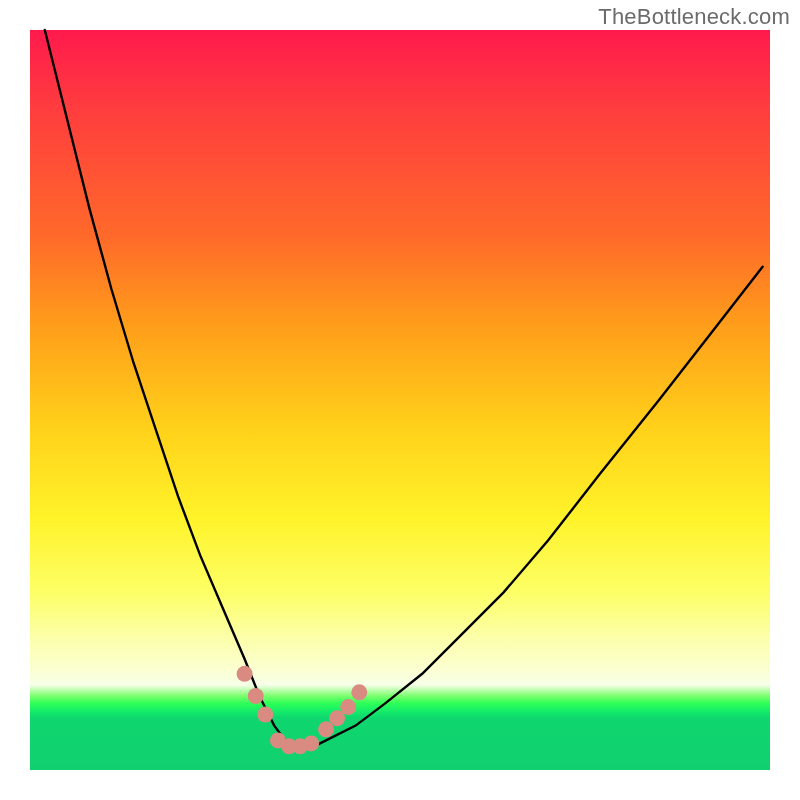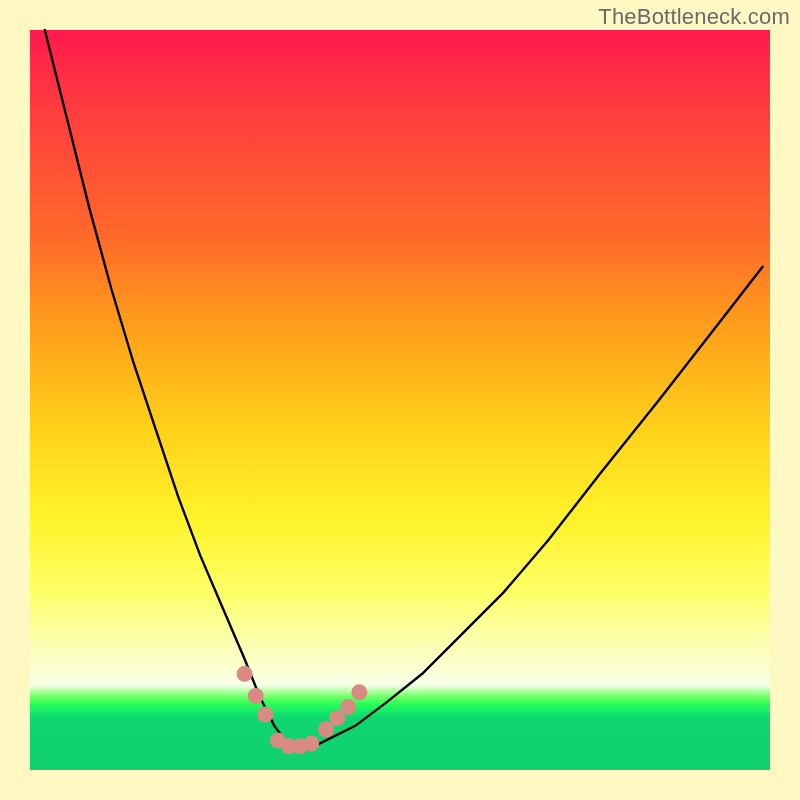--- a/index.html
+++ b/index.html
@@ -9,21 +9,21 @@
     height: 800px;
     overflow: hidden;
     background: #000;
     font-family: Arial, Helvetica, sans-serif;
   }
   .frame {
     position: absolute;
     left: 0; top: 0;
     width: 800px;
     height: 800px;
-    background: #fef9c3;
+    background: #ffffff;
   }
   .plot {
     position: absolute;
     left: 30px;
     top: 30px;
     width: 740px;
     height: 740px;
     
     background: linear-gradient(
       to bottom,

